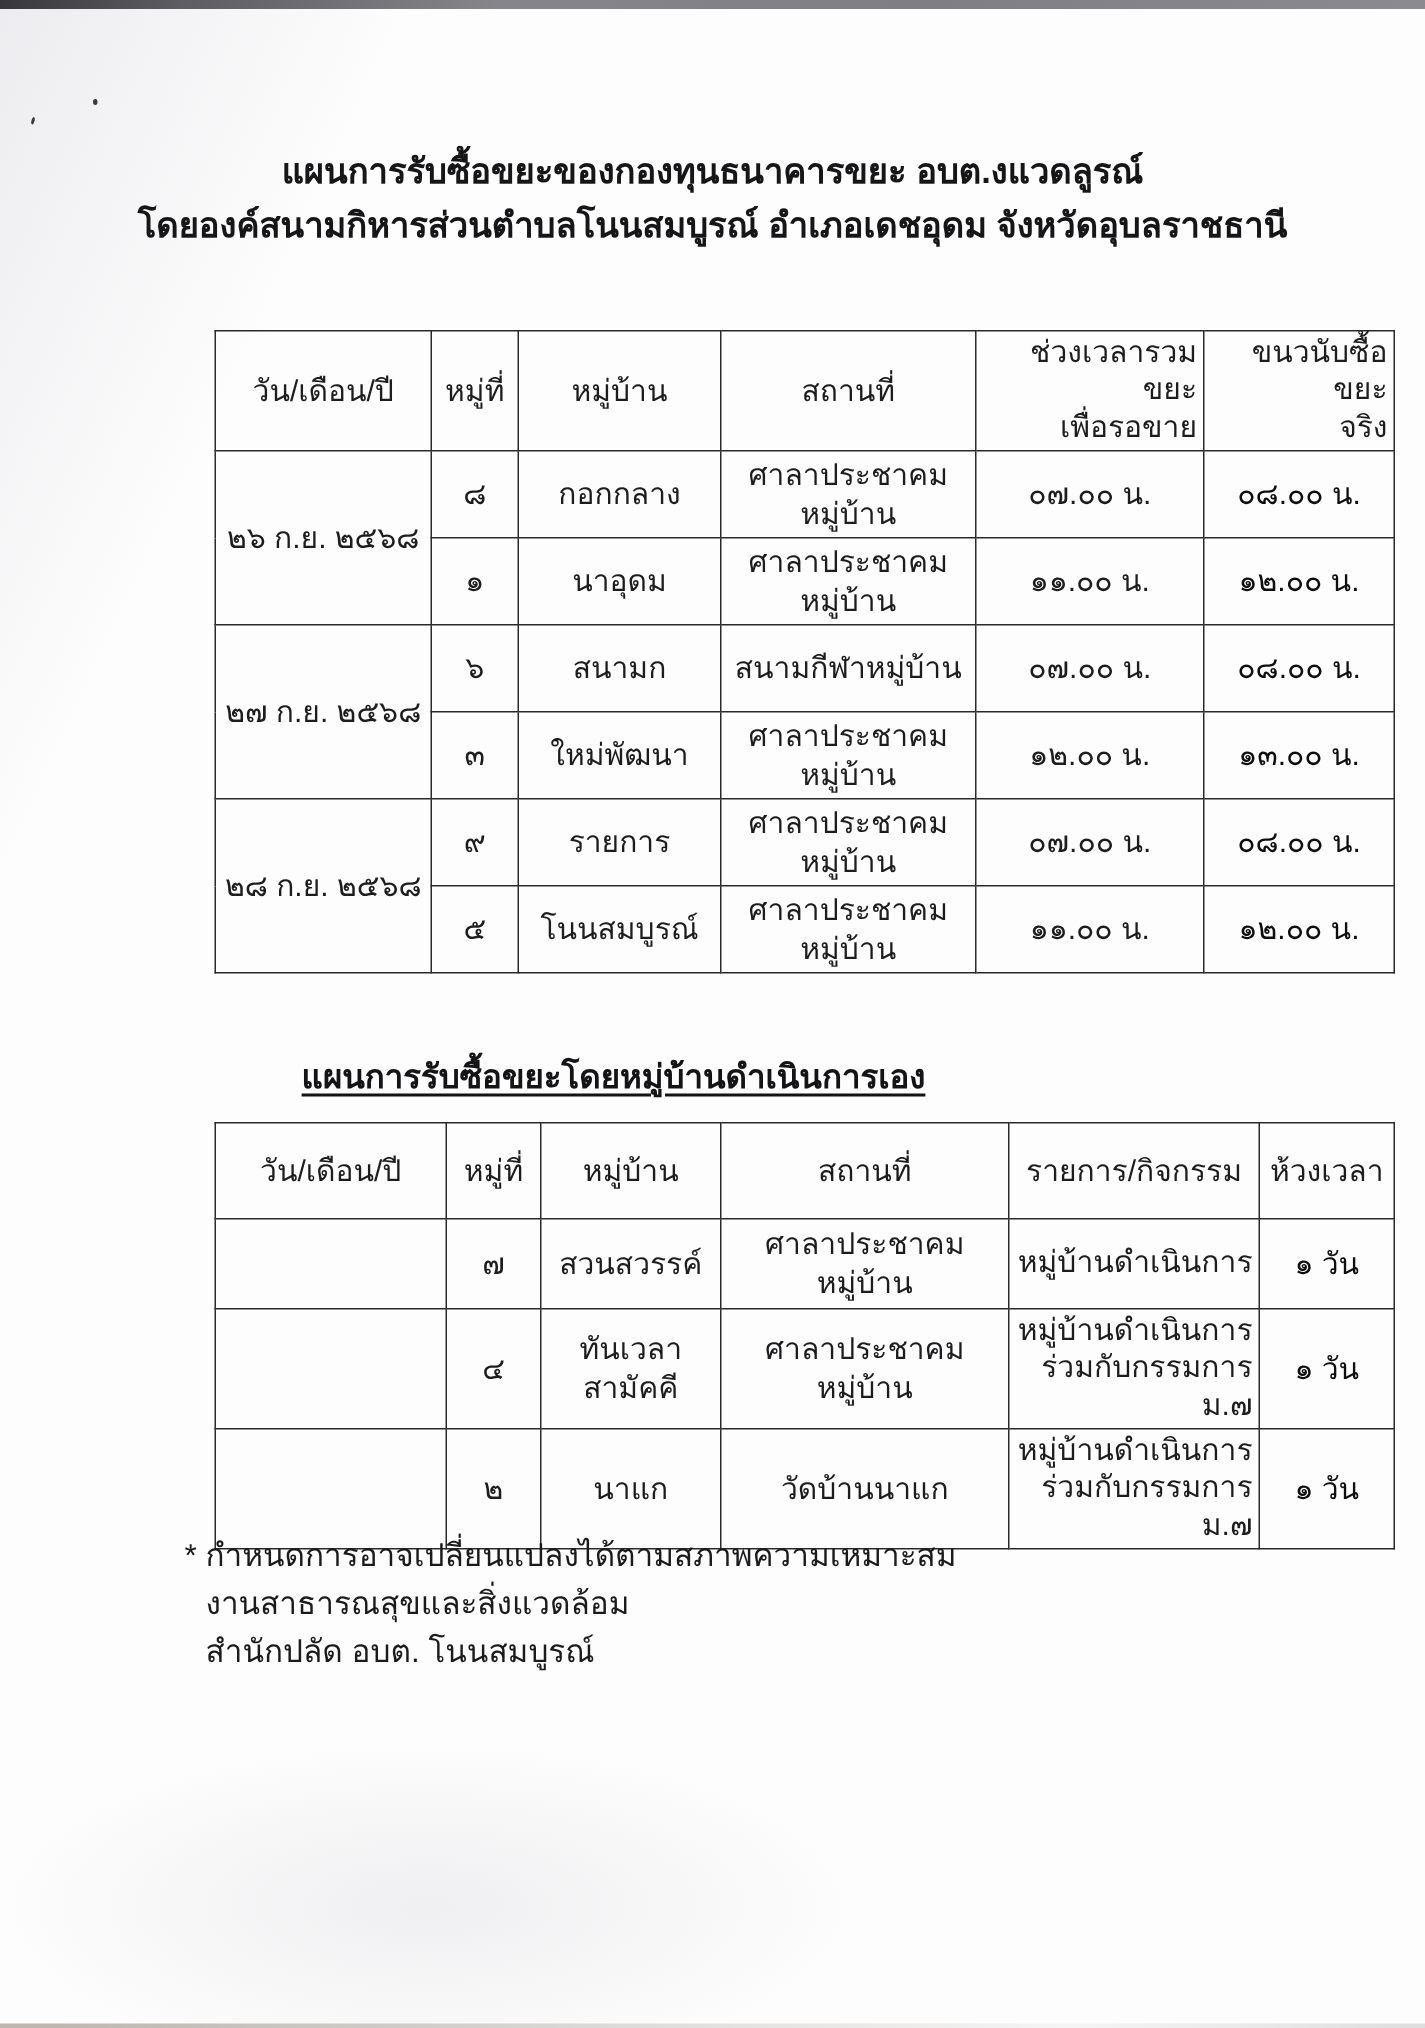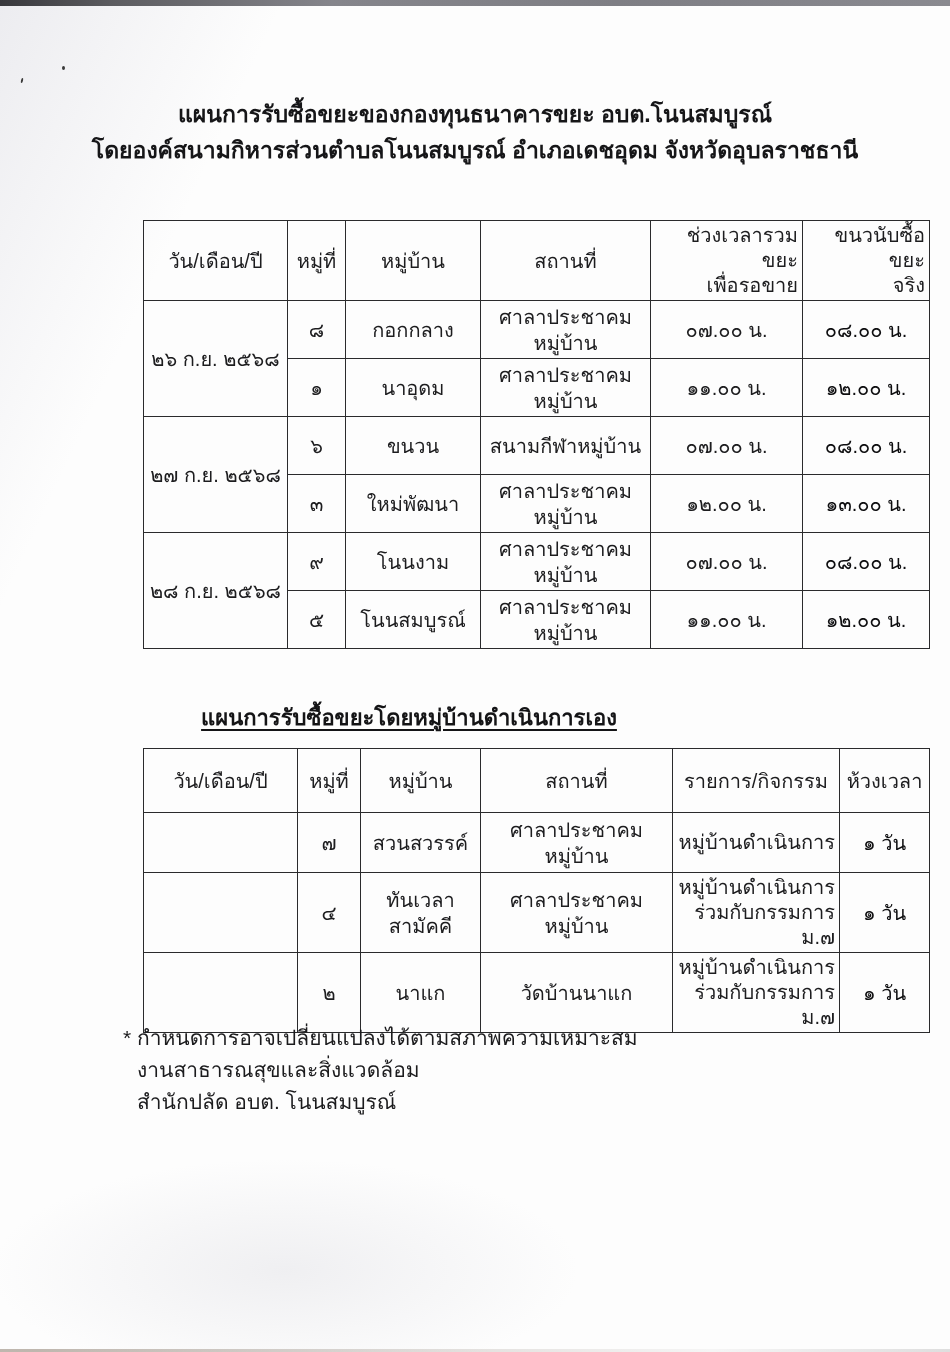--- a/index.html
+++ b/index.html
@@ -48,21 +48,21 @@
 </head>
 <body>
 
 <div class="sheet">
   <div class="top-edge"></div>
   <div class="bottom-edge"></div>
   <div class="speck speck1"></div>
   <div class="speck speck2"></div>
 
   <div class="title-block">
-    <div class="title-line">แผนการรับซื้อขยะของกองทุนธนาคารขยะ อบต.โนนสมบูรณ์</div>
+    <div class="title-line">แผนการรับซื้อขยะของกองทุนธนาคารขยะ อบต.งแวดลูรณ์</div>
     <div class="title-line">โดยองค์สนามกิหารส่วนตำบลโนนสมบูรณ์  อำเภอเดชอุดม  จังหวัดอุบลราชธานี</div>
   </div>
 
   <table class="t1">
     <colgroup>
       <col style="width:144px">
         <col style="width:58px">
         <col style="width:135px">
       <col style="width:170px">
         <col style="width:152px">
@@ -94,36 +94,36 @@
     <tr class="drow">
       <td>๑</td>
       <td>นาอุดม</td>
       <td>ศาลาประชาคมหมู่บ้าน</td>
       <td>๑๑.๐๐ น.</td>
       <td class="bold-cell">๑๒.๐๐ น.</td>
     </tr>
     <tr class="drow">
       <td rowspan="2">๒๗ ก.ย. ๒๕๖๘</td>
       <td>๖</td>
-      <td>ขนวน</td>
+      <td>สนามก</td>
       <td>สนามกีฬาหมู่บ้าน</td>
       <td>๐๗.๐๐ น.</td>
       <td class="bold-cell">๐๘.๐๐ น.</td>
     </tr>
     <tr class="drow">
       <td>๓</td>
       <td>ใหม่พัฒนา</td>
       <td>ศาลาประชาคมหมู่บ้าน</td>
       <td>๑๒.๐๐ น.</td>
       <td class="bold-cell">๑๓.๐๐ น.</td>
     </tr>
     <tr class="drow">
       <td rowspan="2">๒๘ ก.ย. ๒๕๖๘</td>
       <td>๙</td>
-      <td>โนนงาม</td>
+      <td>รายการ</td>
       <td>ศาลาประชาคมหมู่บ้าน</td>
       <td>๐๗.๐๐ น.</td>
       <td class="bold-cell">๐๘.๐๐ น.</td>
     </tr>
     <tr class="drow">
       <td>๕</td>
       <td>โนนสมบูรณ์</td>
       <td>ศาลาประชาคมหมู่บ้าน</td>
       <td>๑๑.๐๐ น.</td>
       <td class="bold-cell">๑๒.๐๐ น.</td>

